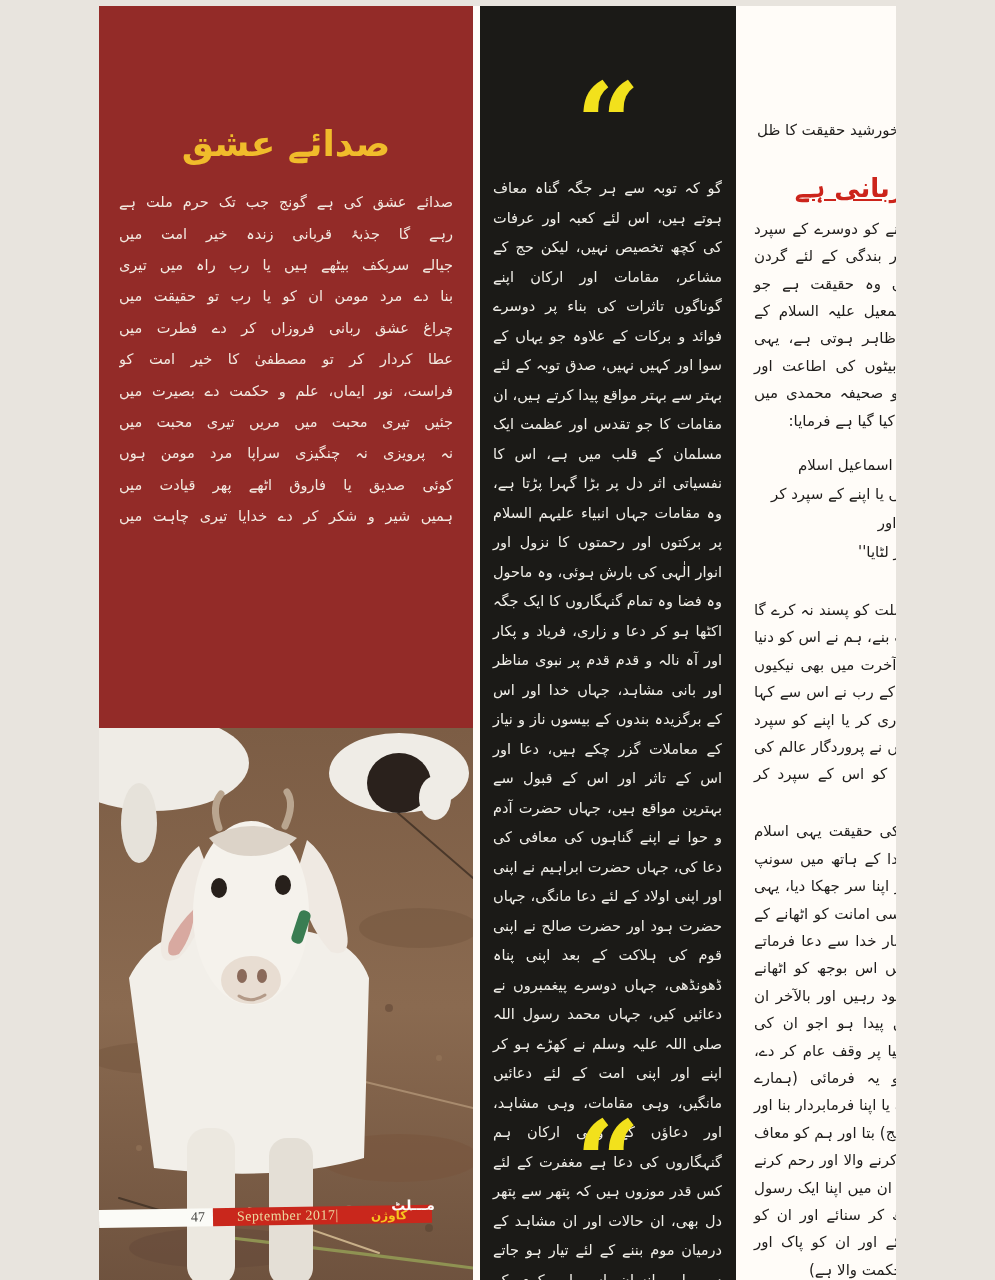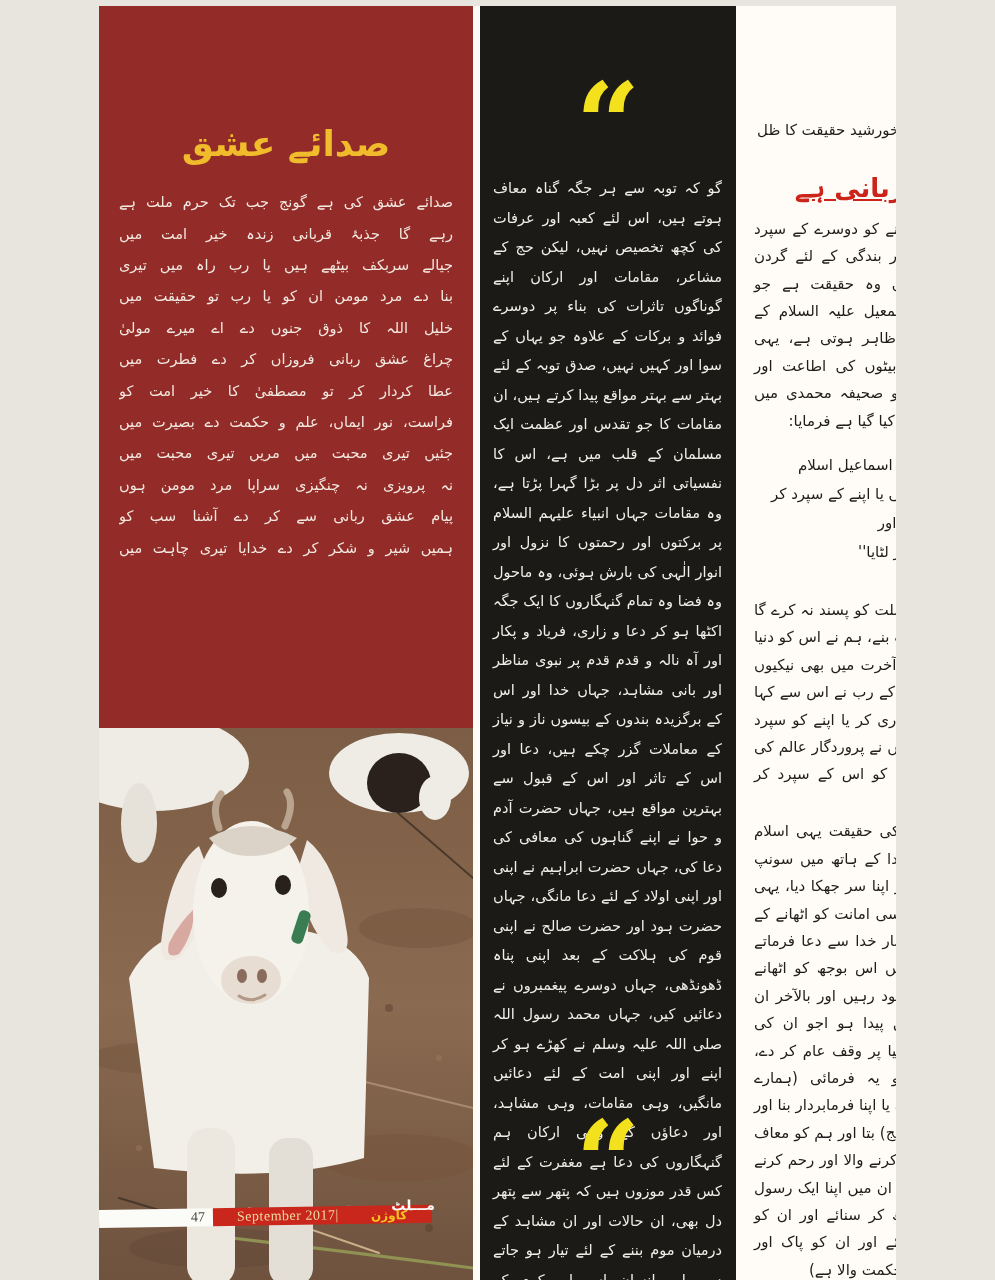--- a/index.html
+++ b/index.html
@@ -97,27 +97,26 @@
 
 <div class="page">
 
   <section class="poem-panel">
     <h1 class="poem-title">صدائے عشق</h1>
     <div>
       <div class="poem-line">صدائے عشق کی ہے گونج جب تک حرم ملت ہے</div>
       <div class="poem-line">رہے گا جذبۂ قربانی زندہ خیر امت میں</div>
       <div class="poem-line">جیالے سربکف بیٹھے ہیں یا رب راہ میں تیری</div>
       <div class="poem-line">بنا دے مرد مومن ان کو یا رب تو حقیقت میں</div>
-      <div class="poem-line">خلیل اللہ کا ذوق جنوں دے اے میرے مولیٰ</div>
       <div class="poem-line">چراغ عشق ربانی فروزاں کر دے فطرت میں</div>
       <div class="poem-line">عطا کردار کر تو مصطفیٰ کا خیر امت کو</div>
       <div class="poem-line">فراست، نور ایماں، علم و حکمت دے بصیرت میں</div>
       <div class="poem-line">جئیں تیری محبت میں مریں تیری محبت میں</div>
       <div class="poem-line">نہ پرویزی نہ چنگیزی سراپا مرد مومن ہوں</div>
-      <div class="poem-line">پیام عشق ربانی سے کر دے آشنا سب کو</div>
+      <div class="poem-line">کوئی صدیق یا فاروق اٹھے پھر قیادت میں</div>
       <div class="poem-line">ہمیں شیر و شکر کر دے خدایا تیری چاہت میں</div>
     </div>
   </section>
 
   <section class="photo">
     <svg width="374" height="558" viewBox="0 0 374 558">
       <defs>
         <linearGradient id="dirt" x1="0" y1="0" x2="0" y2="1">
           <stop offset="0" stop-color="#7c5d45"></stop>
           <stop offset="0.5" stop-color="#8a6a50"></stop>

